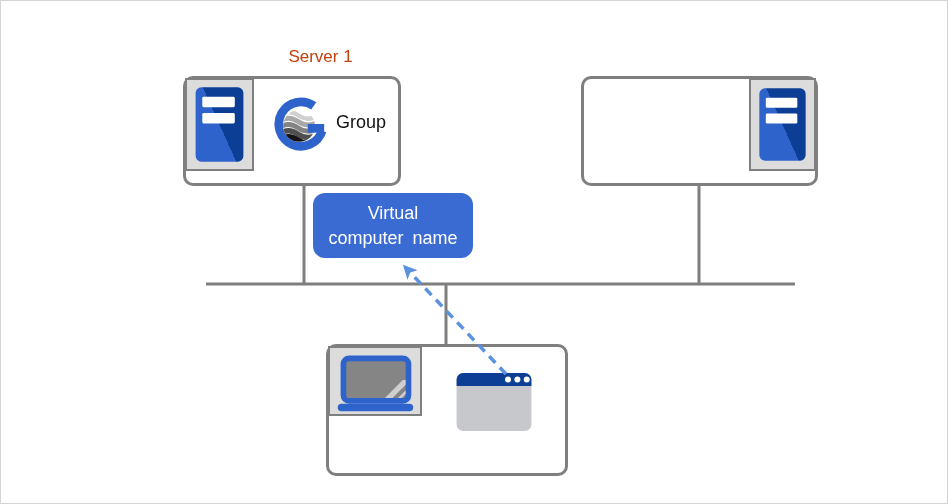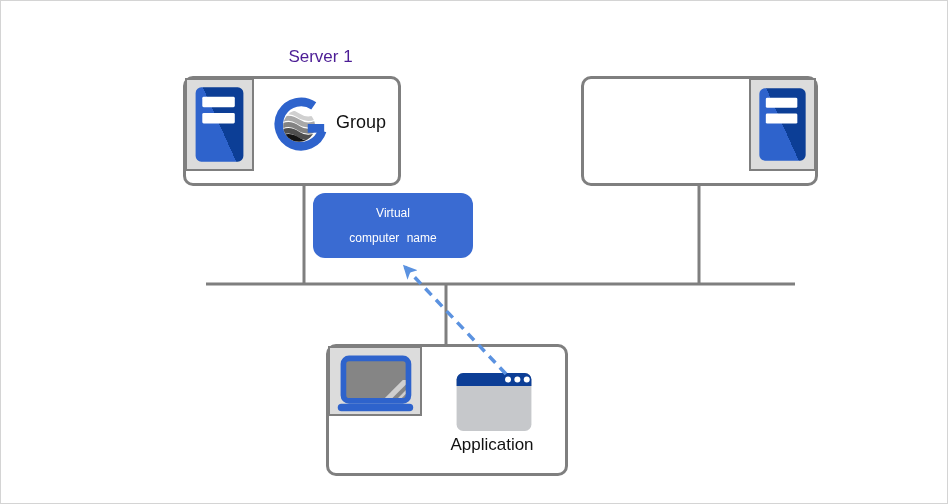--- a/index.html
+++ b/index.html
@@ -16,33 +16,33 @@
   .box-server2{left:580px;top:75px;width:237px;height:110px;}
   .box-client{left:325px;top:343px;width:242px;height:132px;}
   .panel{
     position:absolute;background:var(--panel-gray);border:2px solid var(--line-gray);
     box-sizing:border-box;display:flex;align-items:center;justify-content:center;
   }
   .panel-s1{left:-1px;top:-1px;width:69px;height:93px;}
   .panel-s2{right:-1px;top:-1px;width:67px;height:93px;}
   .panel-client{left:-1px;top:-1px;width:94px;height:70px;}
   .node-label{
-    position:absolute;font-size:17px;color:#4c1d95;text-align:center;z-index:2;white-space:nowrap;
+    position:absolute;font-size:17px;color:#c2410c;text-align:center;z-index:2;white-space:nowrap;
   }
   .lbl-server1{left:262px;top:46px;width:115px;}
   .lbl-server2{left:615px;top:46px;width:115px;}
   .lbl-client{left:313px;top:314px;width:115px;}
   .lbl-app{position:absolute;left:83px;top:88px;width:160px;font-size:17px;color:#111;text-align:center;white-space:nowrap;}
   .group-logo{position:absolute;left:87px;top:17px;width:56px;height:56px;}
   .group-text{
     position:absolute;left:150px;top:33px;font-size:18px;color:#111;white-space:nowrap;
   }
   .virtual-badge{
     position:absolute;left:312px;top:192px;width:160px;height:65px;background:var(--accent-blue);
-    border-radius:12px;color:#fff;font-size:12px;text-align:center;z-index:2;
+    border-radius:12px;color:#fff;font-size:18px;text-align:center;z-index:2;
     display:flex;flex-direction:column;justify-content:center;line-height:25px;box-sizing:border-box;
   }
   .virtual-badge .line2{word-spacing:4px;}
   .app-icon{position:absolute;left:125px;top:26px;width:80px;height:58px;}
   .icon-svg{display:block;width:100%;height:100%;}
   .defs-hidden{position:absolute;width:0;height:0;overflow:hidden;}
 </style>
 </head>
 <body>
 
@@ -141,16 +141,15 @@
     <div class="panel panel-client">
       <svg class="icon-svg">
           <use href="#sym-laptop"></use>
         </svg>
     </div>
     <div class="app-icon">
       <svg class="icon-svg">
           <use href="#sym-appwindow"></use>
         </svg>
     </div>
-    <div class="lbl-app">Application</div>
   </div>
 
 </div>
 
 </body></html>

